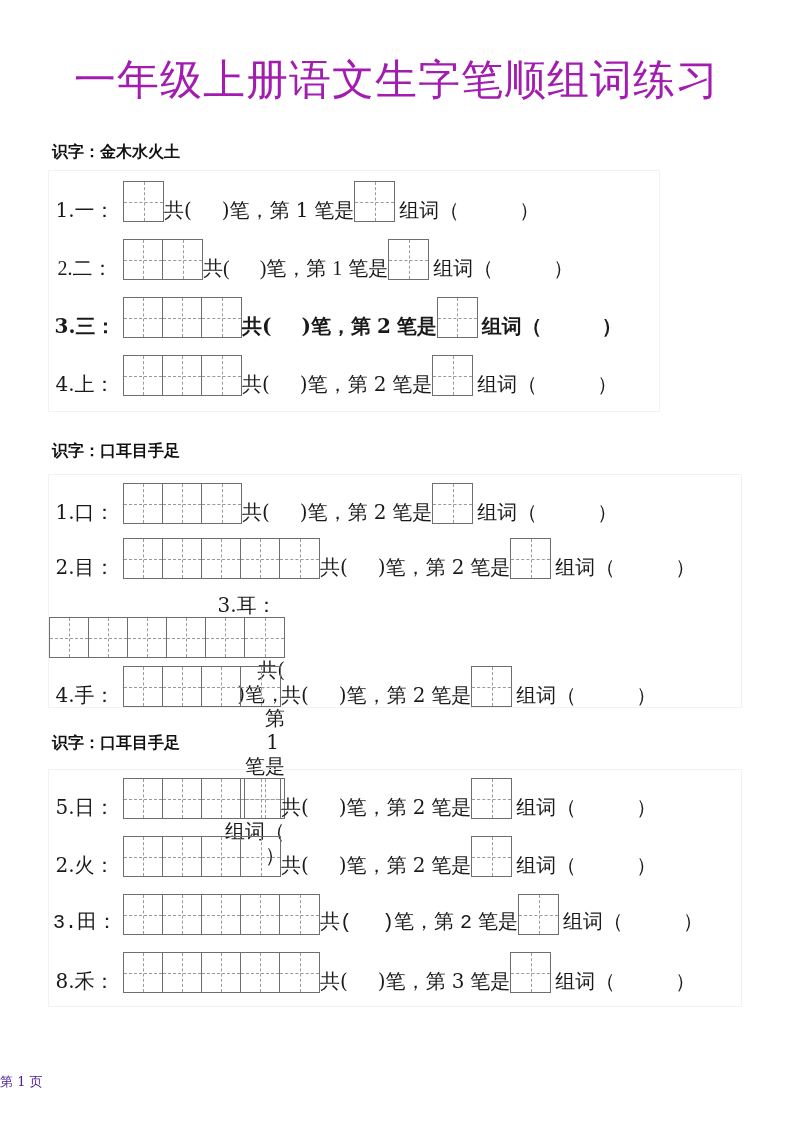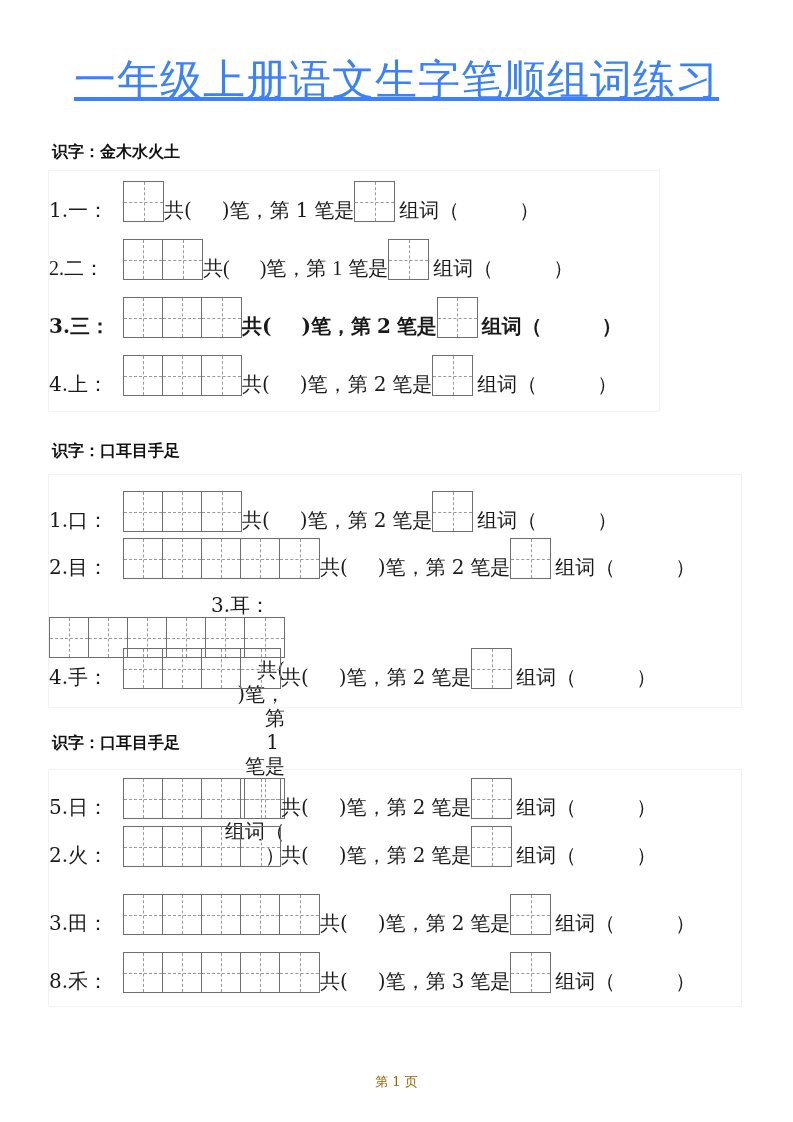--- a/index.html
+++ b/index.html
@@ -1,33 +1,33 @@
 <!DOCTYPE html>
 <html><head>
 <meta charset="utf-8">
 <style>
   html, body { margin:0; padding:0; background:#ffffff; }
   body { width:793px; height:1122px; position:relative; overflow:hidden;
          font-family:"DejaVu Serif","Liberation Serif",serif; color:#1a1a1a; }
   .title { position:absolute; top:52px; left:0; width:793px; text-align:center;
-           font-family:"DejaVu Sans","Liberation Sans",sans-serif; font-size:42px; letter-spacing:1px; color:#3b82f6;text-decoration:underline; }
+           font-family:"DejaVu Sans","Liberation Sans",sans-serif; font-size:42px; letter-spacing:1px; color:#a21caf; }
   .sec-head { position:absolute; left:52px; font-family:"DejaVu Sans","Liberation Sans",sans-serif;
               font-weight:bold; font-size:16px; color:#111; }
   .block { position:absolute; left:48px; border:1px solid #f2f2f2; }
   .row { position:absolute; left:0; display:flex; align-items:flex-end; font-size:20px; white-space:nowrap; }
-  .num { width:72px; text-align:left; padding-right:2px; line-height:24px; }
+  .num { width:72px; text-align:center; padding-right:2px; line-height:24px; }
   .grid { display:flex; border:1px solid #6e6e6e; height:39px; }
   .cell { width:39px; height:39px; position:relative; border-right:1px solid #6e6e6e; box-sizing:border-box; }
   .cell:last-child { border-right:none; }
   .cell::before { content:""; position:absolute; left:50%; top:0; bottom:0; border-left:1px dashed #9a9a9a; }
   .cell::after { content:""; position:absolute; top:50%; left:0; right:0; border-top:1px dashed #9a9a9a; }
   .txt { line-height:24px; }
   .gap { display:inline-block; width:30px; }
   .paren-gap { display:inline-block; width:60px; }
-  .footer { position:absolute; top:1073px; left:0; width:793px; text-align:center; font-size:13px; color:#a16207; }
+  .footer { position:absolute; top:1073px; left:0; width:793px; font-size:13px; color:#4c1d95; }
 </style>
 </head>
 <body>
 
 <div class="title">一年级上册语文生字笔顺组词练习</div>
 
 <div class="sec-head" style="top:142px">识字：金木水火土</div>
 <div class="sec-head" style="top:441px">识字：口耳目手足</div>
 <div class="sec-head" style="top:733px">识字：口耳目手足</div>
 
@@ -104,21 +104,21 @@
       <span class="txt">笔是</span>
       <span class="grid">
         <span class="cell"></span>
       </span>
       <span class="txt" style="padding-left: 4px;">组词（</span>
       <span class="paren-gap"></span>
       <span class="txt">）</span>
     </div>
   </div>
 <div class="block" id="block-1" style="top:474px; width:692px; height:232px;">
-    <div class="row" style="top: 16px;">
+    <div class="row" style="top: 8px;">
       <span class="num">1.口：</span>
       <span class="grid">
         <span class="cell"></span>
         <span class="cell"></span>
         <span class="cell"></span>
       </span>
       <span class="txt">共(</span>
       <span class="gap"></span>
       <span class="txt">)笔，</span>
       <span class="txt">第</span>
@@ -169,21 +169,21 @@
       <span class="txt">第</span>
       <span class="txt" style="padding: 0px 6px;">1</span>
       <span class="txt">笔是</span>
       <span class="grid">
         <span class="cell"></span>
       </span>
       <span class="txt" style="padding-left: 4px;">组词（</span>
       <span class="paren-gap"></span>
       <span class="txt">）</span>
     </div>
-    <div class="row" style="top: 173px;">
+    <div class="row" style="top: 191px;">
       <span class="num">4.手：</span>
       <span class="grid">
         <span class="cell"></span>
         <span class="cell"></span>
         <span class="cell"></span>
         <span class="cell"></span>
       </span>
       <span class="txt">共(</span>
       <span class="gap"></span>
       <span class="txt">)笔，</span>
@@ -213,42 +213,42 @@
       <span class="txt">第</span>
       <span class="txt" style="padding: 0px 6px;">2</span>
       <span class="txt">笔是</span>
       <span class="grid">
         <span class="cell"></span>
       </span>
       <span class="txt" style="padding-left: 4px;">组词（</span>
       <span class="paren-gap"></span>
       <span class="txt">）</span>
     </div>
-    <div class="row" style="top: 56px;">
+    <div class="row" style="top: 66px;">
       <span class="num">2.火：</span>
       <span class="grid">
         <span class="cell"></span>
         <span class="cell"></span>
         <span class="cell"></span>
         <span class="cell"></span>
       </span>
       <span class="txt">共(</span>
       <span class="gap"></span>
       <span class="txt">)笔，</span>
       <span class="txt">第</span>
       <span class="txt" style="padding: 0px 6px;">2</span>
       <span class="txt">笔是</span>
       <span class="grid">
         <span class="cell"></span>
       </span>
       <span class="txt" style="padding-left: 4px;">组词（</span>
       <span class="paren-gap"></span>
       <span class="txt">）</span>
     </div>
-    <div class="row" style="top: 124px;">
+    <div class="row" style="top: 124px; font-family: Liberation Mono, monospace;">
       <span class="num">3.田：</span>
       <span class="grid">
         <span class="cell"></span>
         <span class="cell"></span>
         <span class="cell"></span>
         <span class="cell"></span>
         <span class="cell"></span>
       </span>
       <span class="txt">共(</span>
       <span class="gap"></span>

